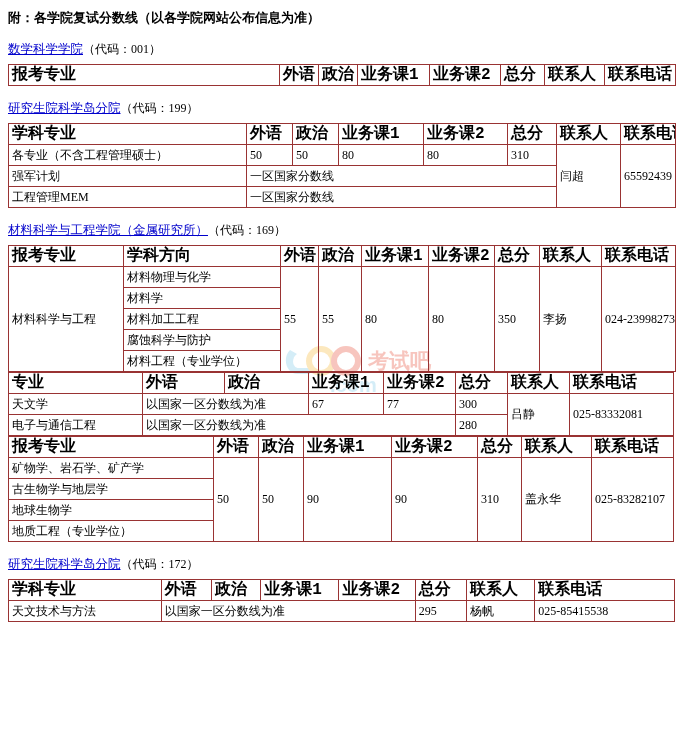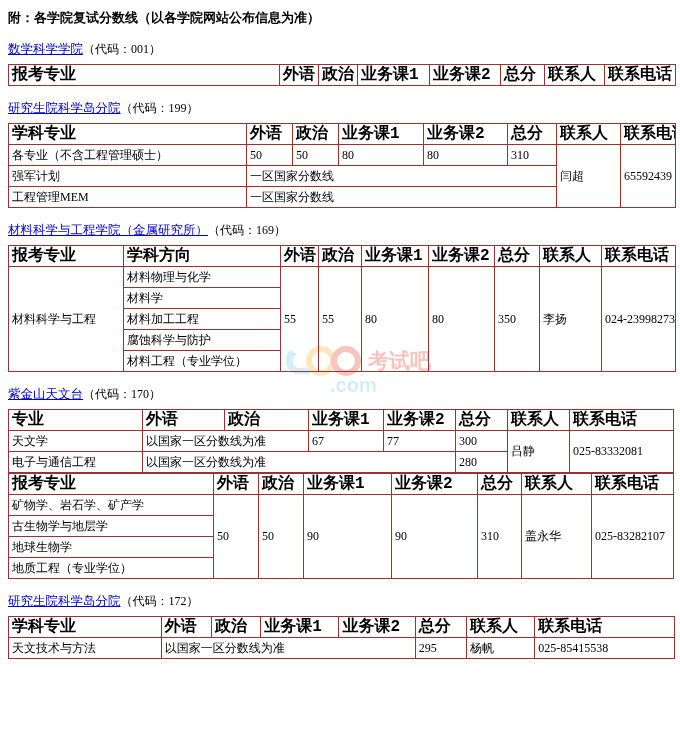--- a/index.html
+++ b/index.html
@@ -233,23 +233,20 @@
           <td>腐蚀科学与防护</td>
         </tr>
         <tr>
           <td>材料工程（专业学位）</td>
         </tr>
       </tbody>
     </table>
   </div>
 
   <div class="section">
-    <div class="sec-head">
-      <a class="sec-link">紫金山天文台</a><span class="sec-code">（代码：170）</span>
-    </div>
     <table class="score" style="width:665px;padding-left:24px;">
       <colgroup>
         <col style="width:134px">
           <col style="width:82px">
           <col style="width:84px">
         <col style="width:75px">
           <col style="width:72px">
           <col style="width:52px">
         <col style="width:62px">
           <col style="width:104px">

